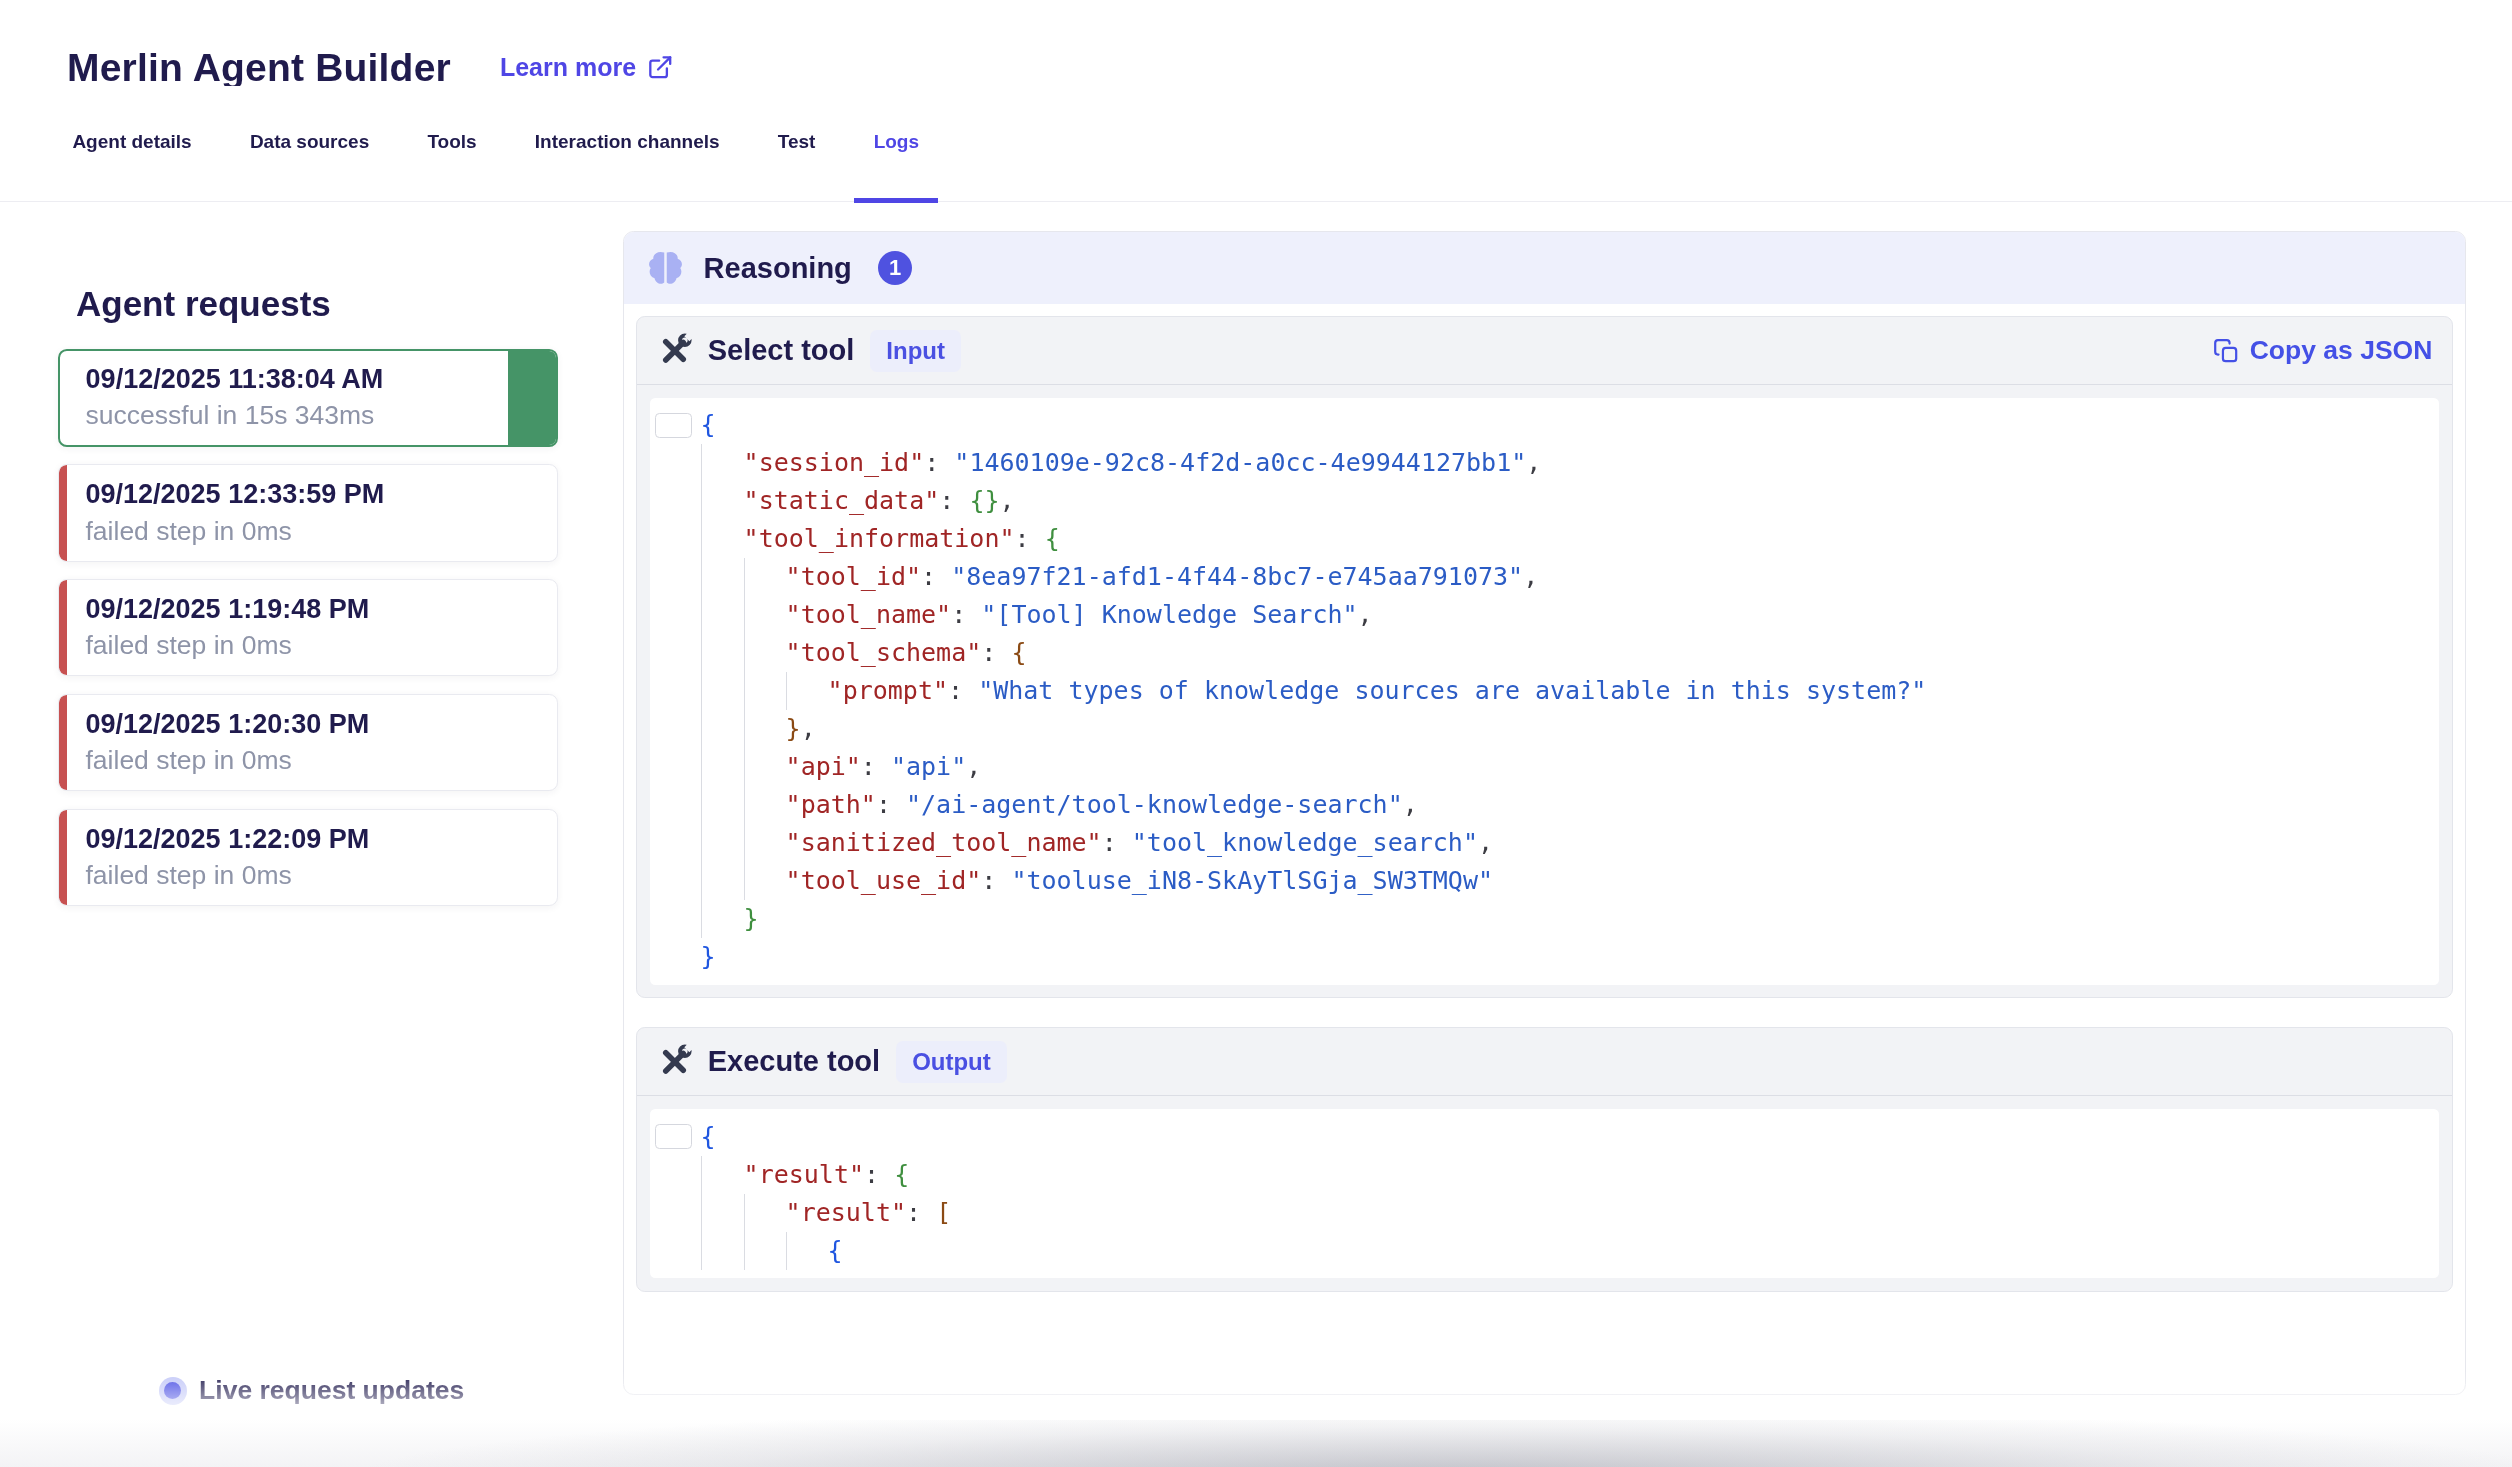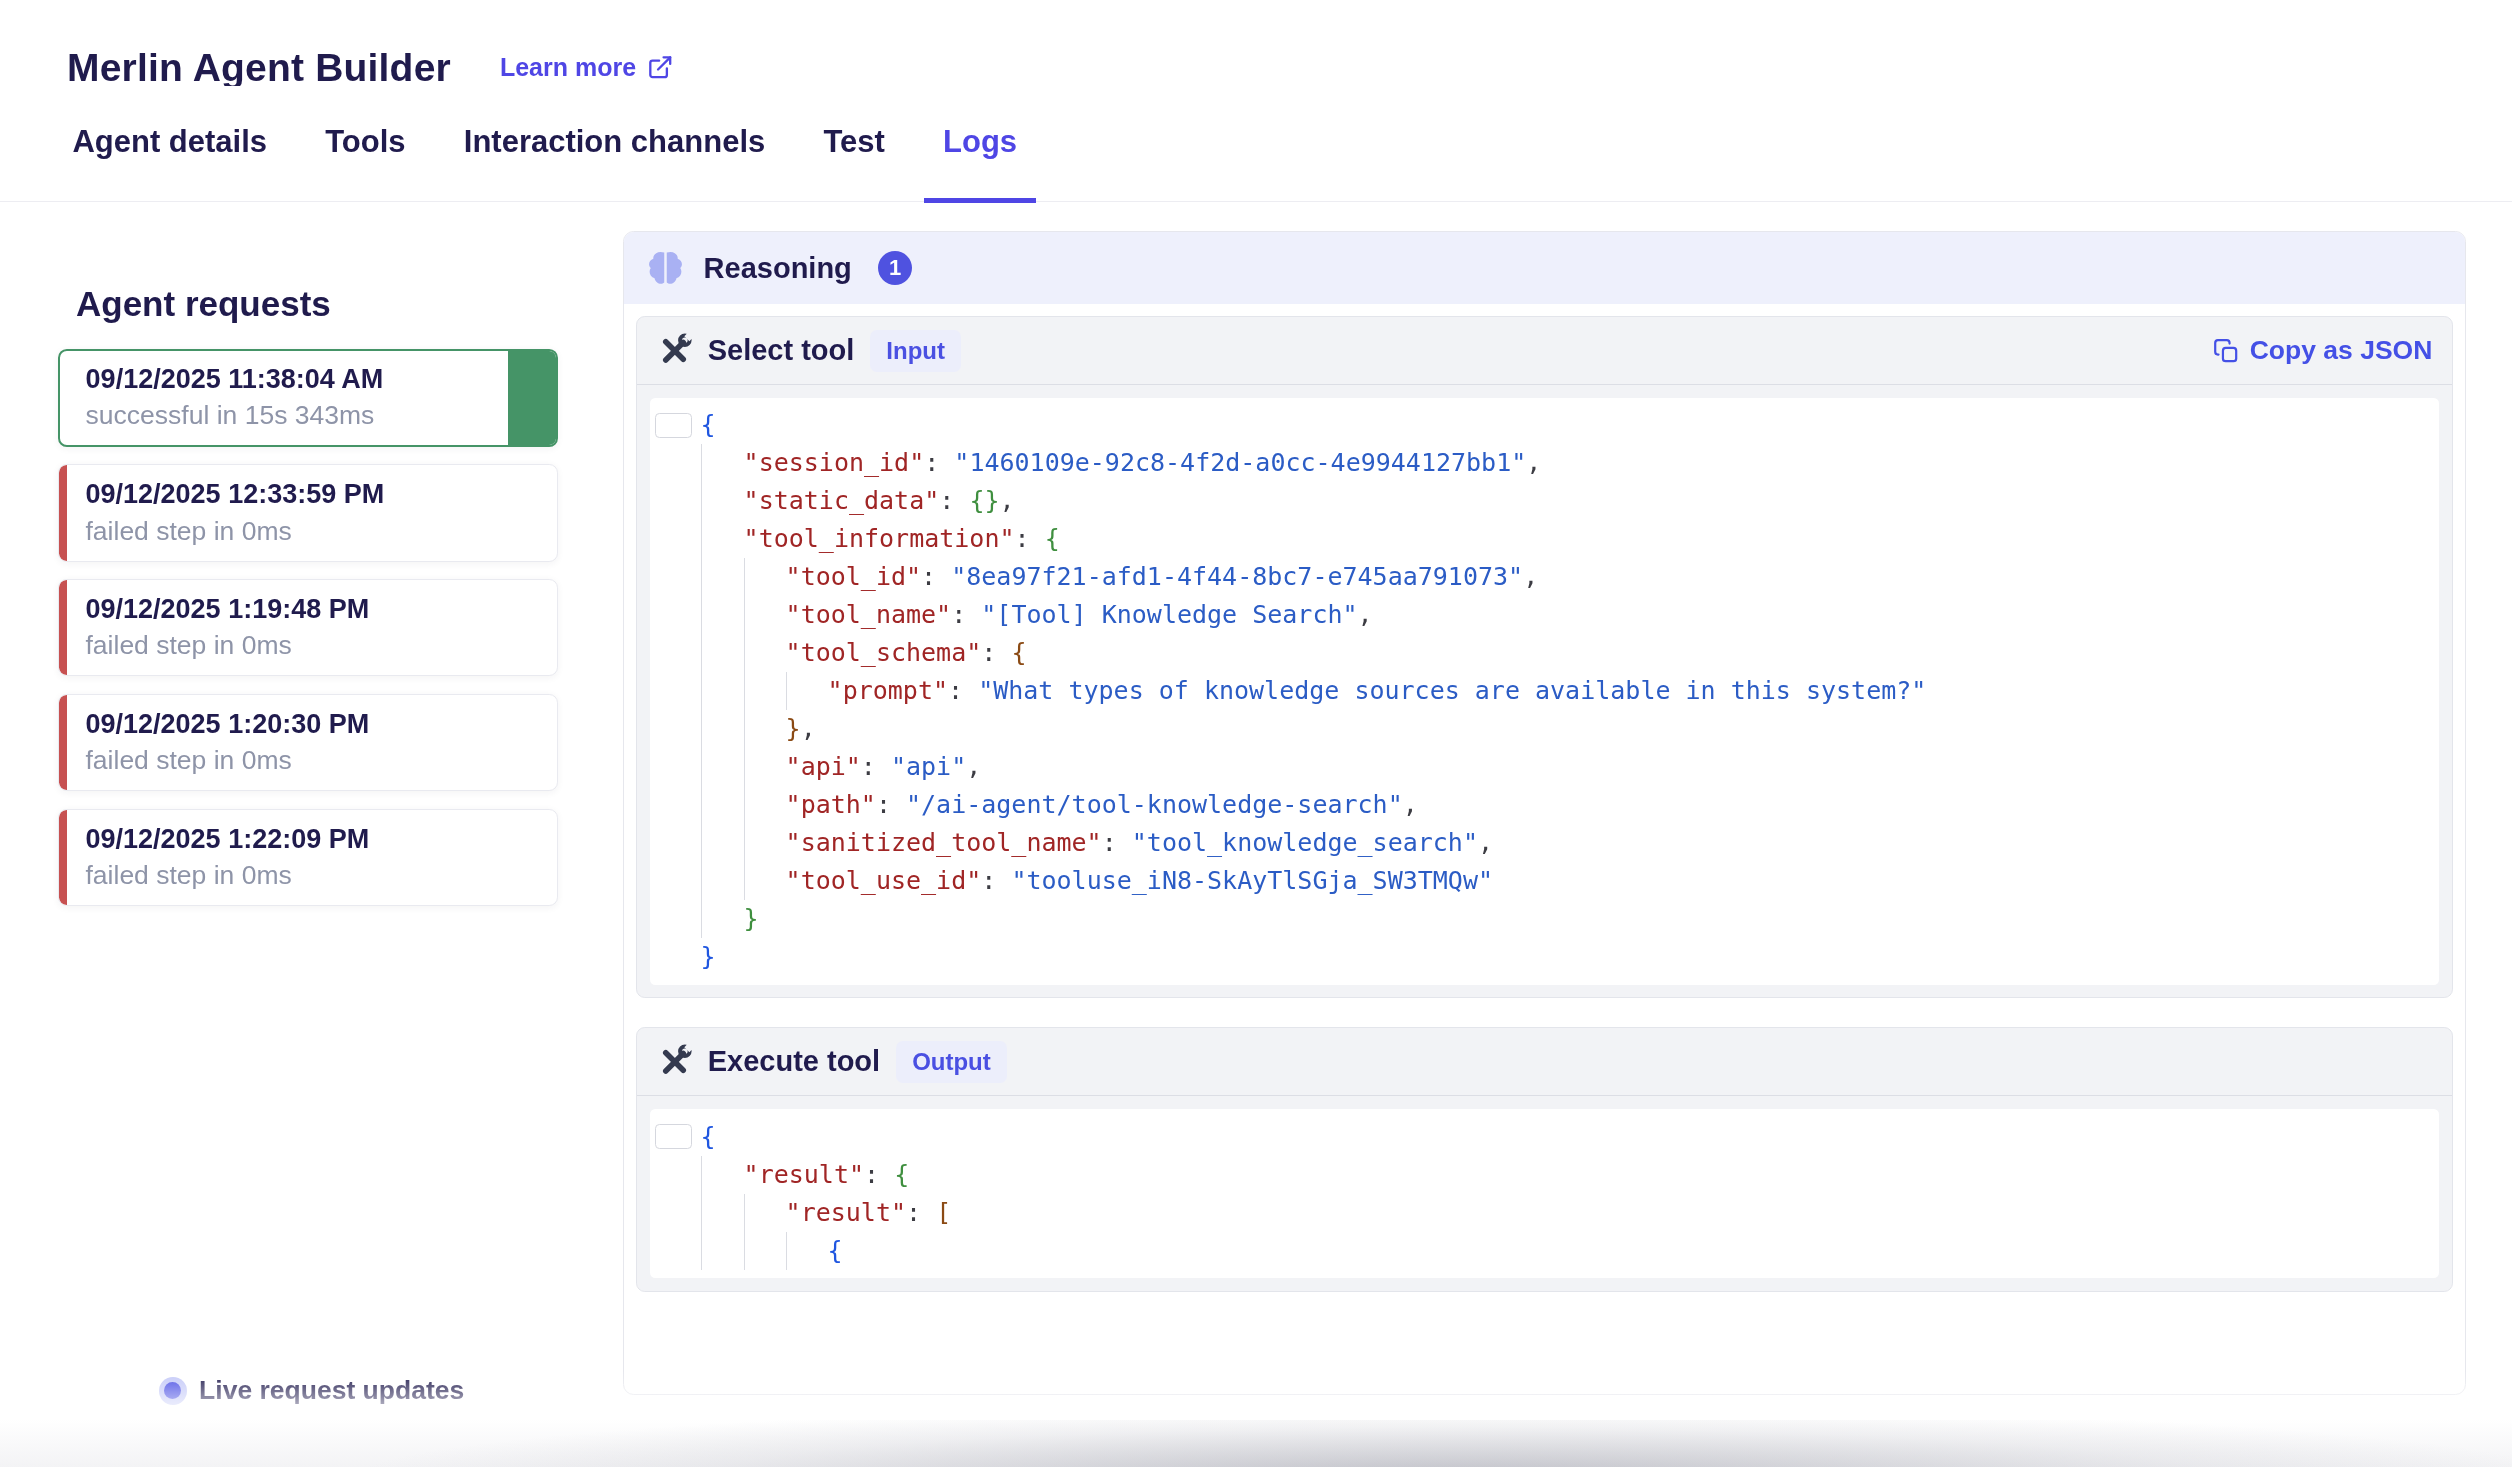--- a/index.html
+++ b/index.html
@@ -12,21 +12,21 @@
                 border-bottom:1.8px solid #ededf2; display:flex; align-items:center;
                 padding-left:55px; gap:49px; background:#fff;margin-top:25px; }
   .app-title { font-size:39px; font-weight:700; letter-spacing:0.2px; }
   .learn-more { display:flex; align-items:center; gap:10.6px; color:#4f46e5;
                 font-size:25px; font-weight:600; cursor:pointer; }
 
   
   .tabs-row { position:absolute; top:86px; left:0; width:100%; height:116px;
               border-bottom:1.8px solid #ededf2; display:flex; align-items:stretch;
               padding-left:53px; gap:19.4px; background:#fff; }
-  .tab { display:flex; align-items:center; padding:0 19.4px; font-size:31px;
+  .tab { display:flex; align-items:center; padding:0 19.4px; font-size:19px;
          font-weight:600; color:#201b4d; cursor:pointer; border-bottom:5.3px solid transparent;
          margin-bottom:-1.8px; }
   .tab.active { color:#4f46e5; font-weight:700; border-bottom-color:#4f46e5; }
 
   
   .sidebar { position:absolute; top:201px; left:0; width:623px; bottom:0; }
   .sidebar-title { font-size:35px; font-weight:700; margin:83px 0 0 76px; }
   .request-list { margin:25px 0 0 58px; width:500px; display:flex; flex-direction:column; gap:17.6px; }
   .request-card { position:relative; background:#fff; border:1.8px solid #e9eaf0; border-radius:8.8px;
                   padding:14px 23px 14px 26.5px; cursor:pointer;
@@ -111,20 +111,21 @@
         <path d="M15 3h6v6"></path>
           <path d="M10 14L21 3"></path>
           <path d="M18 13v6a2 2 0 0 1-2 2H5a2 2 0 0 1-2-2V8a2 2 0 0 1 2-2h6"></path>
       </svg>
     </span>
   </div>
 </div>
 
 <div class="tabs-row" id="tabs">
     <div class="tab">Agent details</div>
+    <div class="tab">Data sources</div>
     <div class="tab">Tools</div>
     <div class="tab">Interaction channels</div>
     <div class="tab">Test</div>
     <div class="tab active">Logs</div>
   </div>
 
 <div class="sidebar">
   <div class="sidebar-title">Agent requests</div>
   <div class="request-list" id="requests">
       <div class="request-card success selected">

